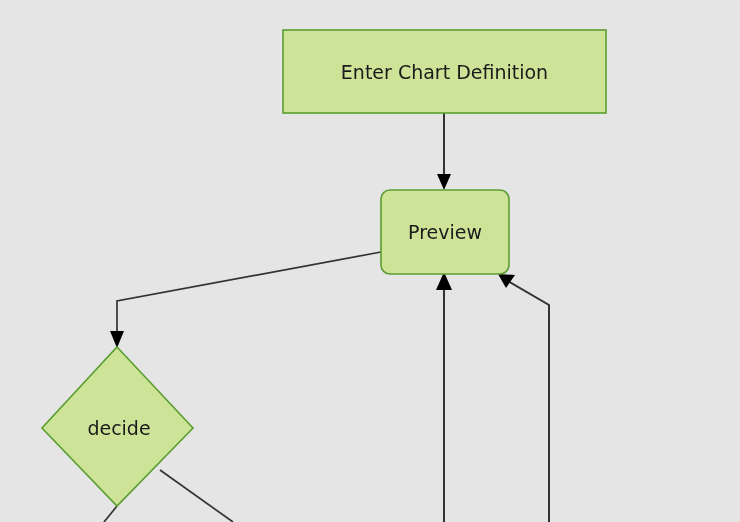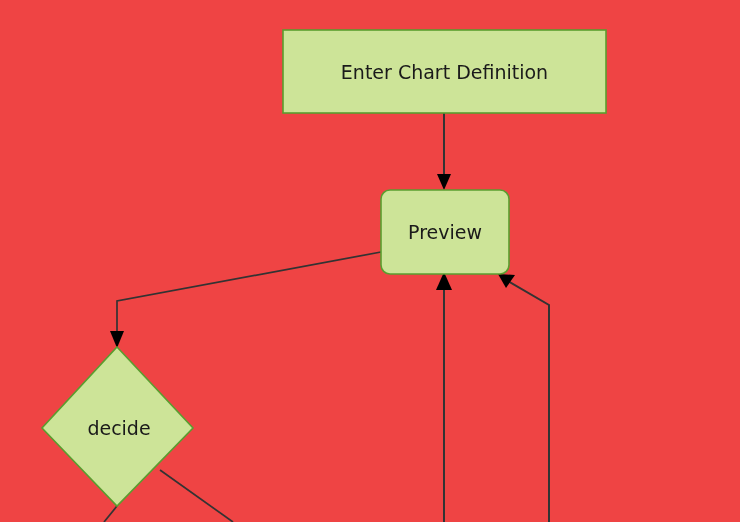--- a/index.html
+++ b/index.html
@@ -11,21 +11,21 @@
   body {
     width: 740px;
     height: 522px;
     overflow: hidden;
     font-family: "DejaVu Sans", "Liberation Sans", sans-serif;
   }
   #diagram-root {
     position: relative;
     width: 740px;
     height: 522px;
-    background: #ef4444;
+    background: #e5e5e5;
   }
   svg.flowchart {
     display: block;
     width: 740px;
     height: 522px;
   }
   .node-shape {
     fill: #cde498;
     stroke: #5a9e2f;
     stroke-width: 1.6px;

